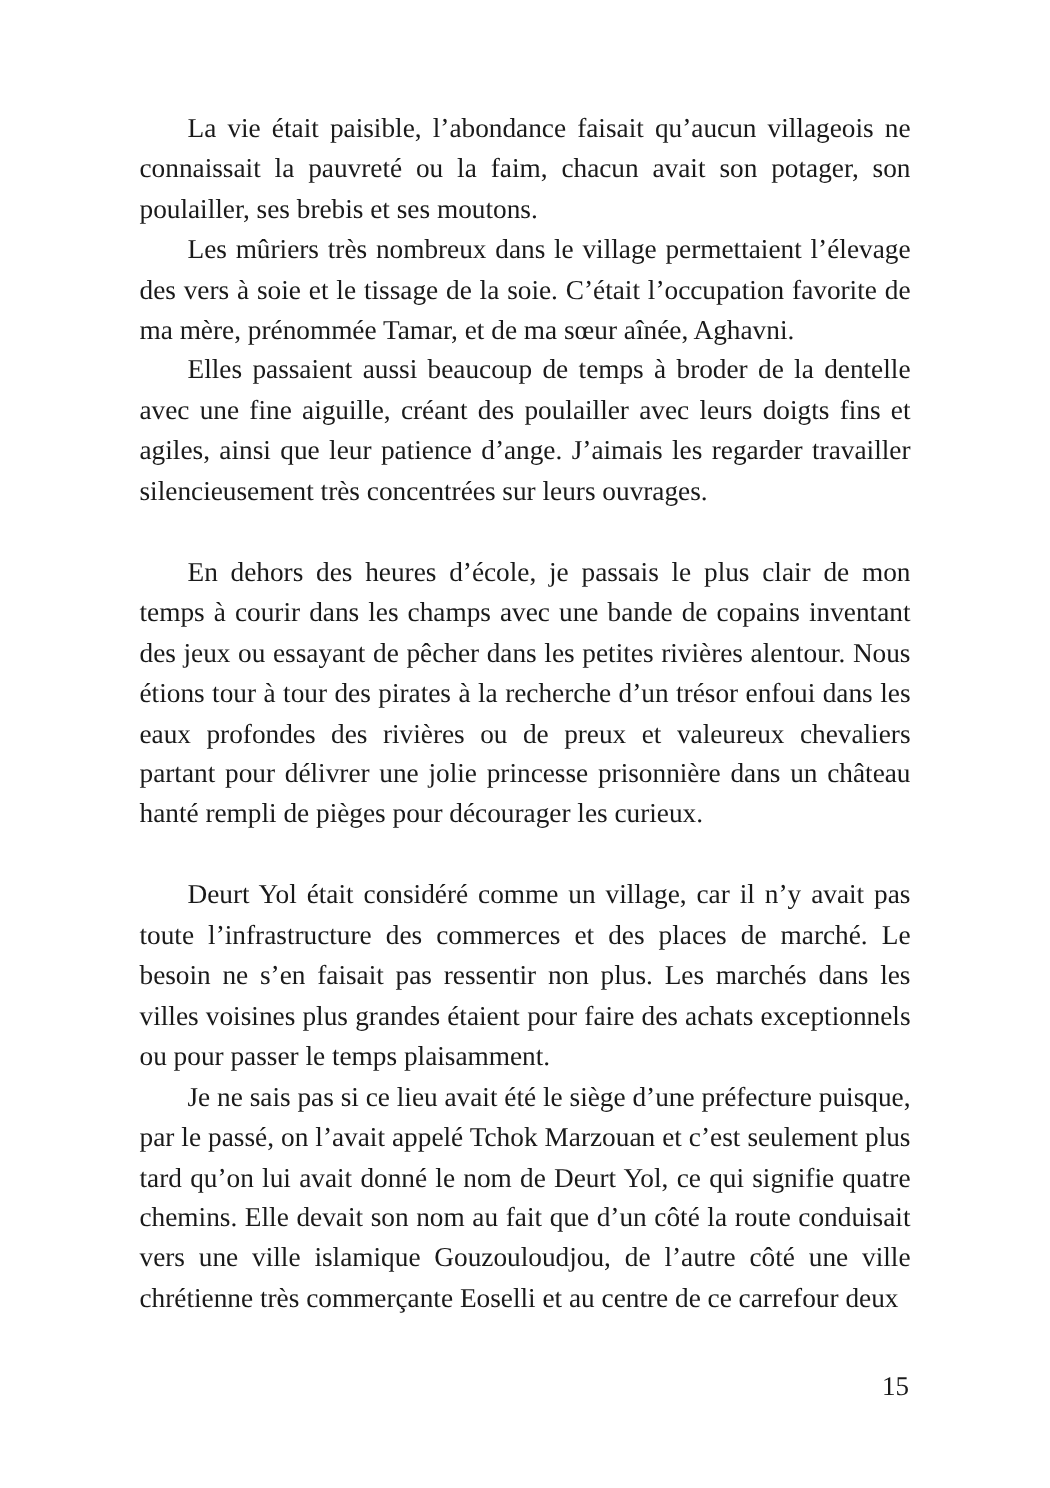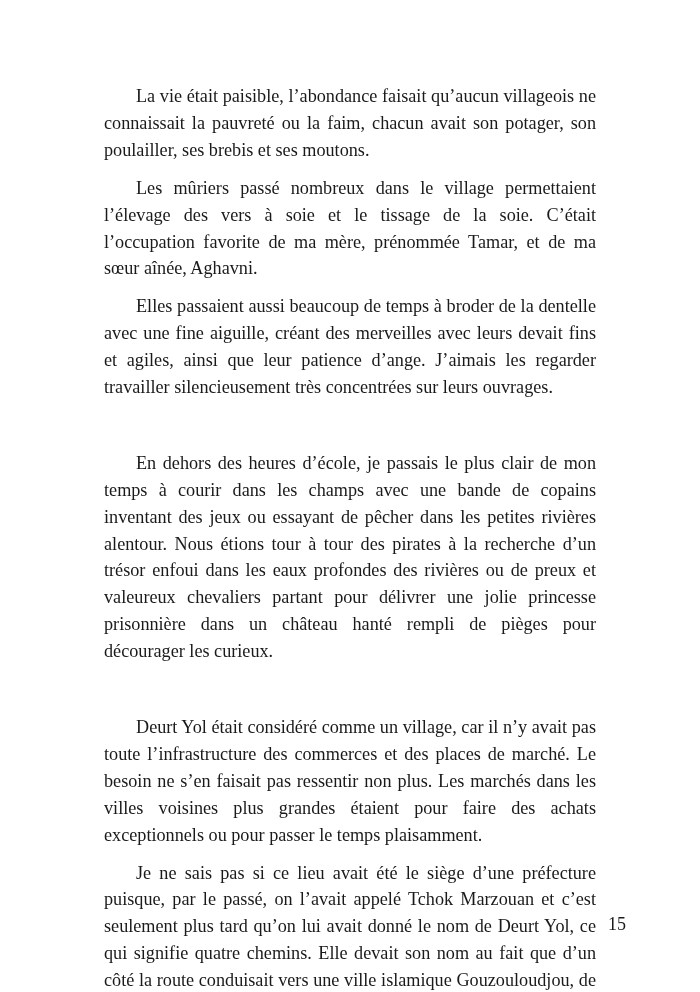--- a/index.html
+++ b/index.html
@@ -19,42 +19,42 @@
       position: absolute;
       left: 93px;
       top: 72px;
       width: 514px;
       font-size: 18.2px;
       line-height: 26.9px;
       text-align: justify;
       hyphens: none;
     }
     .para {
-      margin: 11px;
+      margin: 0;
       text-indent: 32px;
     }
     .section-gap {
       height: 26.9px;
     }
     .page-number {
       position: absolute;
-      left: 608px;
+      left: 588px;
       top: 913px;
       font-size: 18px;
       line-height: 22px;
     }
   </style>
 </head>
 <body>
 
 <div class="page-body">
 
   <p class="para">La vie était paisible, l’abondance faisait qu’aucun villageois ne connaissait la pauvreté ou la faim, chacun avait son potager, son poulailler, ses brebis et ses moutons.</p>
-  <p class="para">Les mûriers passé nombreux dans le village permettaient l’élevage des vers à soie et le tissage de la soie. C’était l’occupation favorite de ma mère, prénommée Tamar, et de ma sœur aînée, Aghavni.</p>
-  <p class="para">Elles passaient aussi beaucoup de temps à broder de la dentelle avec une fine aiguille, créant des merveilles avec leurs devait fins et agiles, ainsi que leur patience d’ange. J’aimais les regarder travailler silencieusement très concentrées sur leurs ouvrages.</p>
+  <p class="para">Les mûriers très nombreux dans le village permettaient l’élevage des vers à soie et le tissage de la soie. C’était l’occupation favorite de ma mère, prénommée Tamar, et de ma sœur aînée, Aghavni.</p>
+  <p class="para">Elles passaient aussi beaucoup de temps à broder de la dentelle avec une fine aiguille, créant des poulailler avec leurs doigts fins et agiles, ainsi que leur patience d’ange. J’aimais les regarder travailler silencieusement très concentrées sur leurs ouvrages.</p>
 
   <div class="section-gap"></div>
 
   <p class="para">En dehors des heures d’école, je passais le plus clair de mon temps à courir dans les champs avec une bande de copains inventant des jeux ou essayant de pêcher dans les petites rivières alentour. Nous étions tour à tour des pirates à la recherche d’un trésor enfoui dans les eaux profondes des rivières ou de preux et valeureux chevaliers partant pour délivrer une jolie princesse prisonnière dans un château hanté rempli de pièges pour décourager les curieux.</p>
 
   <div class="section-gap"></div>
 
   <p class="para">Deurt Yol était considéré comme un village, car il n’y avait pas toute l’infrastructure des commerces et des places de marché. Le besoin ne s’en faisait pas ressentir non plus. Les marchés dans les villes voisines plus grandes étaient pour faire des achats exceptionnels ou pour passer le temps plaisamment.</p>
   <p class="para">Je ne sais pas si ce lieu avait été le siège d’une préfecture puisque, par le passé, on l’avait appelé Tchok Marzouan et c’est seulement plus tard qu’on lui avait donné le nom de Deurt Yol, ce qui signifie quatre chemins. Elle devait son nom au fait que d’un côté la route conduisait vers une ville islamique Gouzouloudjou, de l’autre côté une ville chrétienne très commerçante Eoselli et au centre de ce carrefour deux</p>
 

